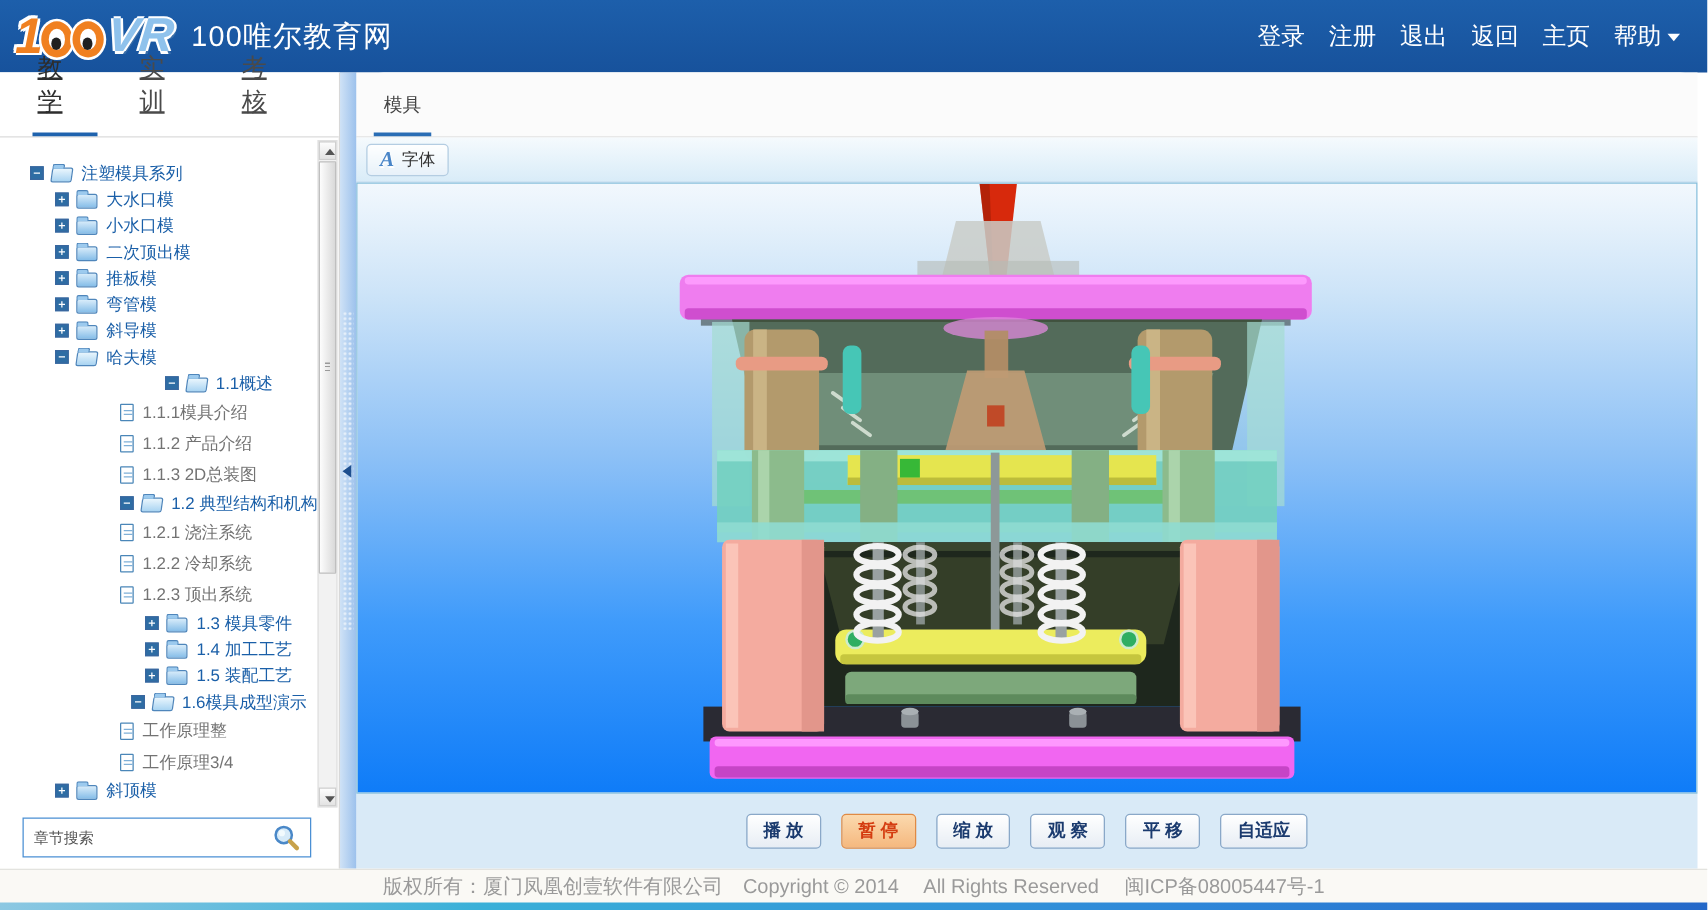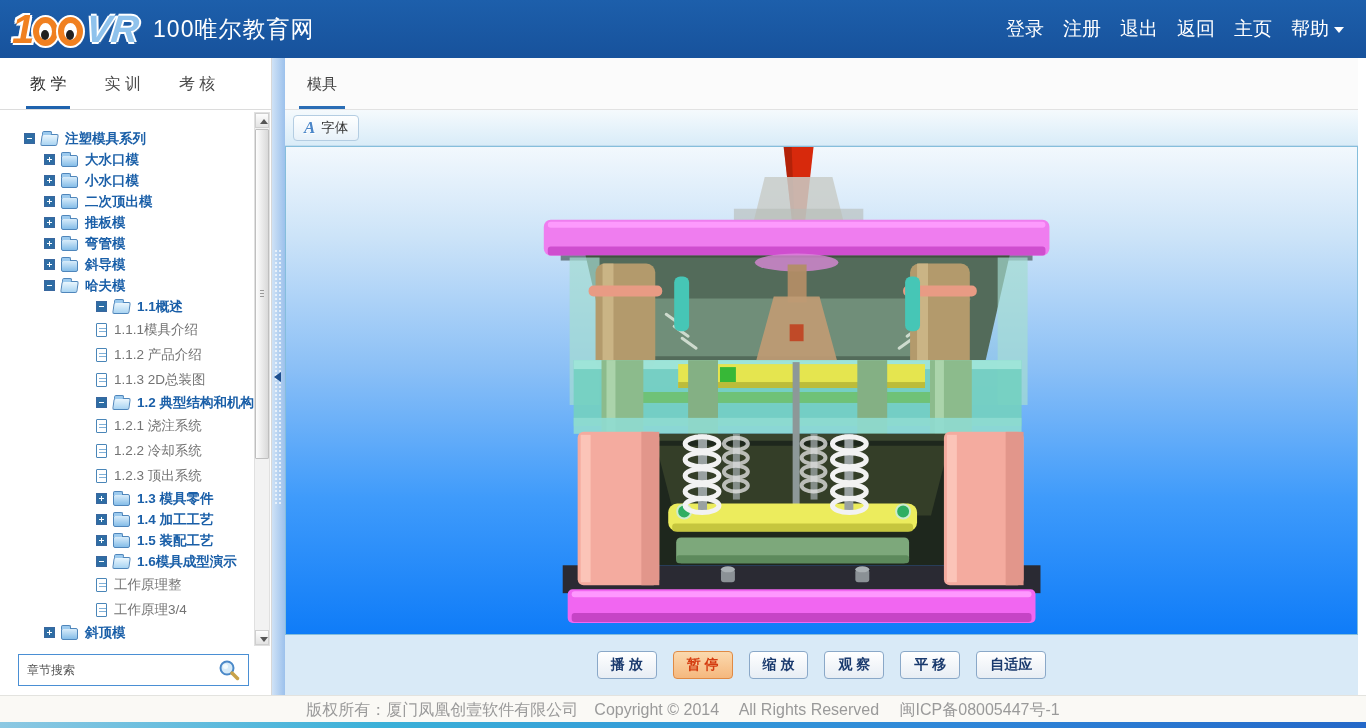--- a/index.html
+++ b/index.html
@@ -27,40 +27,40 @@
   .sidebar { width:272px; border-right:1px solid #d8d8d8; display:flex; flex-direction:column; background:#fff; }
   .splitter { width:13px; background:linear-gradient(to right,#cfe2f6,#9cc1ec); position:relative; }
   .splitter .dots { position:absolute; left:2px; top:30%; bottom:30%; width:9px;
     background-image:radial-gradient(#f2f7fc 1px, transparent 1.2px); background-size:4px 4px; opacity:.8; }
   .collapse-arrow { position:absolute; top:50%; left:2px; margin-top:-5px; width:0; height:0;
     border-top:5px solid transparent; border-bottom:5px solid transparent; border-right:7px solid #1e4f8e; cursor:pointer; }
   .rightpanel { flex:1; display:flex; flex-direction:column; background:#fff; padding-right:8px;border-radius:22px; }
 
   
   .side-tabs { height:52px; display:flex; align-items:flex-end; padding:0 0 0 26px; border-bottom:1px solid #dcdcdc; background:#fff; }
-  .side-tab { font-size:16px; color:#4a4a4a; padding:10px 4px 11px; margin-right:30px; cursor:pointer; border-bottom:3px solid transparent; }
+  .side-tab { font-size:20px; color:#4a4a4a; padding:10px 4px 11px; margin-right:30px; cursor:pointer; border-bottom:3px solid transparent;text-decoration:underline; }
   .side-tab.active { color:#2d2d2d; border-bottom:3px solid #1f63ae; }
 
   
   .tree-wrap { flex:1; position:relative; overflow:hidden; }
   .tree { position:absolute; left:0; top:0; right:17px; bottom:0; overflow:hidden; padding:18px 0 0 0; }
   .trow { display:flex; align-items:center; height:21px; cursor:pointer; white-space:nowrap; }
   .trow.l0 { padding-left:24px; } .trow.l1 { padding-left:44px; }
-  .trow.l2 { padding-left:96px; } .trow.l3 { padding-left:96px; height:25px; }
+  .trow.l2 { padding-left:96px;justify-content:center; } .trow.l3 { padding-left:96px; height:25px; }
   .tg { width:11px; height:11px; border:1px solid #39679f; background:#2e6da4; position:relative; margin-right:6px; flex:none; }
   .tg::before { content:''; position:absolute; left:2px; right:2px; top:4px; height:1px; background:#fff; }
   .tg.plus::after { content:''; position:absolute; top:2px; bottom:2px; left:4px; width:1px; background:#fff; }
   .ic { flex:none; margin-right:7px; position:relative; }
   .folder,.folder-open { width:17px; height:12px; background:linear-gradient(#d8ecfa,#85bde8); border:1px solid #4f86bb; border-radius:2px; margin-top:2px; }
   .folder::before,.folder-open::before { content:''; position:absolute; top:-4px; left:-1px; width:8px; height:3px;
     background:#9ccaee; border:1px solid #4f86bb; border-bottom:none; border-radius:2px 2px 0 0; }
   .folder-open { background:linear-gradient(#eaf6fd,#a9d4f2); transform:skewX(-8deg); }
   .doc { width:11px; height:14px; background:#fff; border:1px solid #4a86b8; border-radius:1px; }
   .doc::before { content:''; position:absolute; left:2px; top:4px; width:7px; height:1px; background:#7fb0d8; box-shadow:0 3px #7fb0d8; }
-  .tlabel { font-size:13.5px; color:#1a5fa8; font-weight:bold; }
+  .tlabel { font-size:13.5px; color:#1a5fa8; font-weight:normal; }
   .trow.l3 .tlabel { font-weight:normal; color:#737373; }
   .tlabel.sel { color:#cc2020; font-weight:bold; }
 
   
   .vscroll { position:absolute; right:1px; top:2px; bottom:2px; width:16px; background:#f2f2f2; border:1px solid #e0e0e0; }
   .sbtn { position:absolute; left:0; right:0; height:15px; background:linear-gradient(#fdfdfd,#e3e3e3); border:1px solid #cfcfcf; }
   .sbtn.up { top:0; } .sbtn.down { bottom:0; }
   .sbtn::after { content:''; position:absolute; left:4px; width:0; height:0; border-left:4px solid transparent; border-right:4px solid transparent; }
   .sbtn.up::after { top:5px; border-bottom:5px solid #555; }
   .sbtn.down::after { top:6px; border-top:5px solid #555; }

